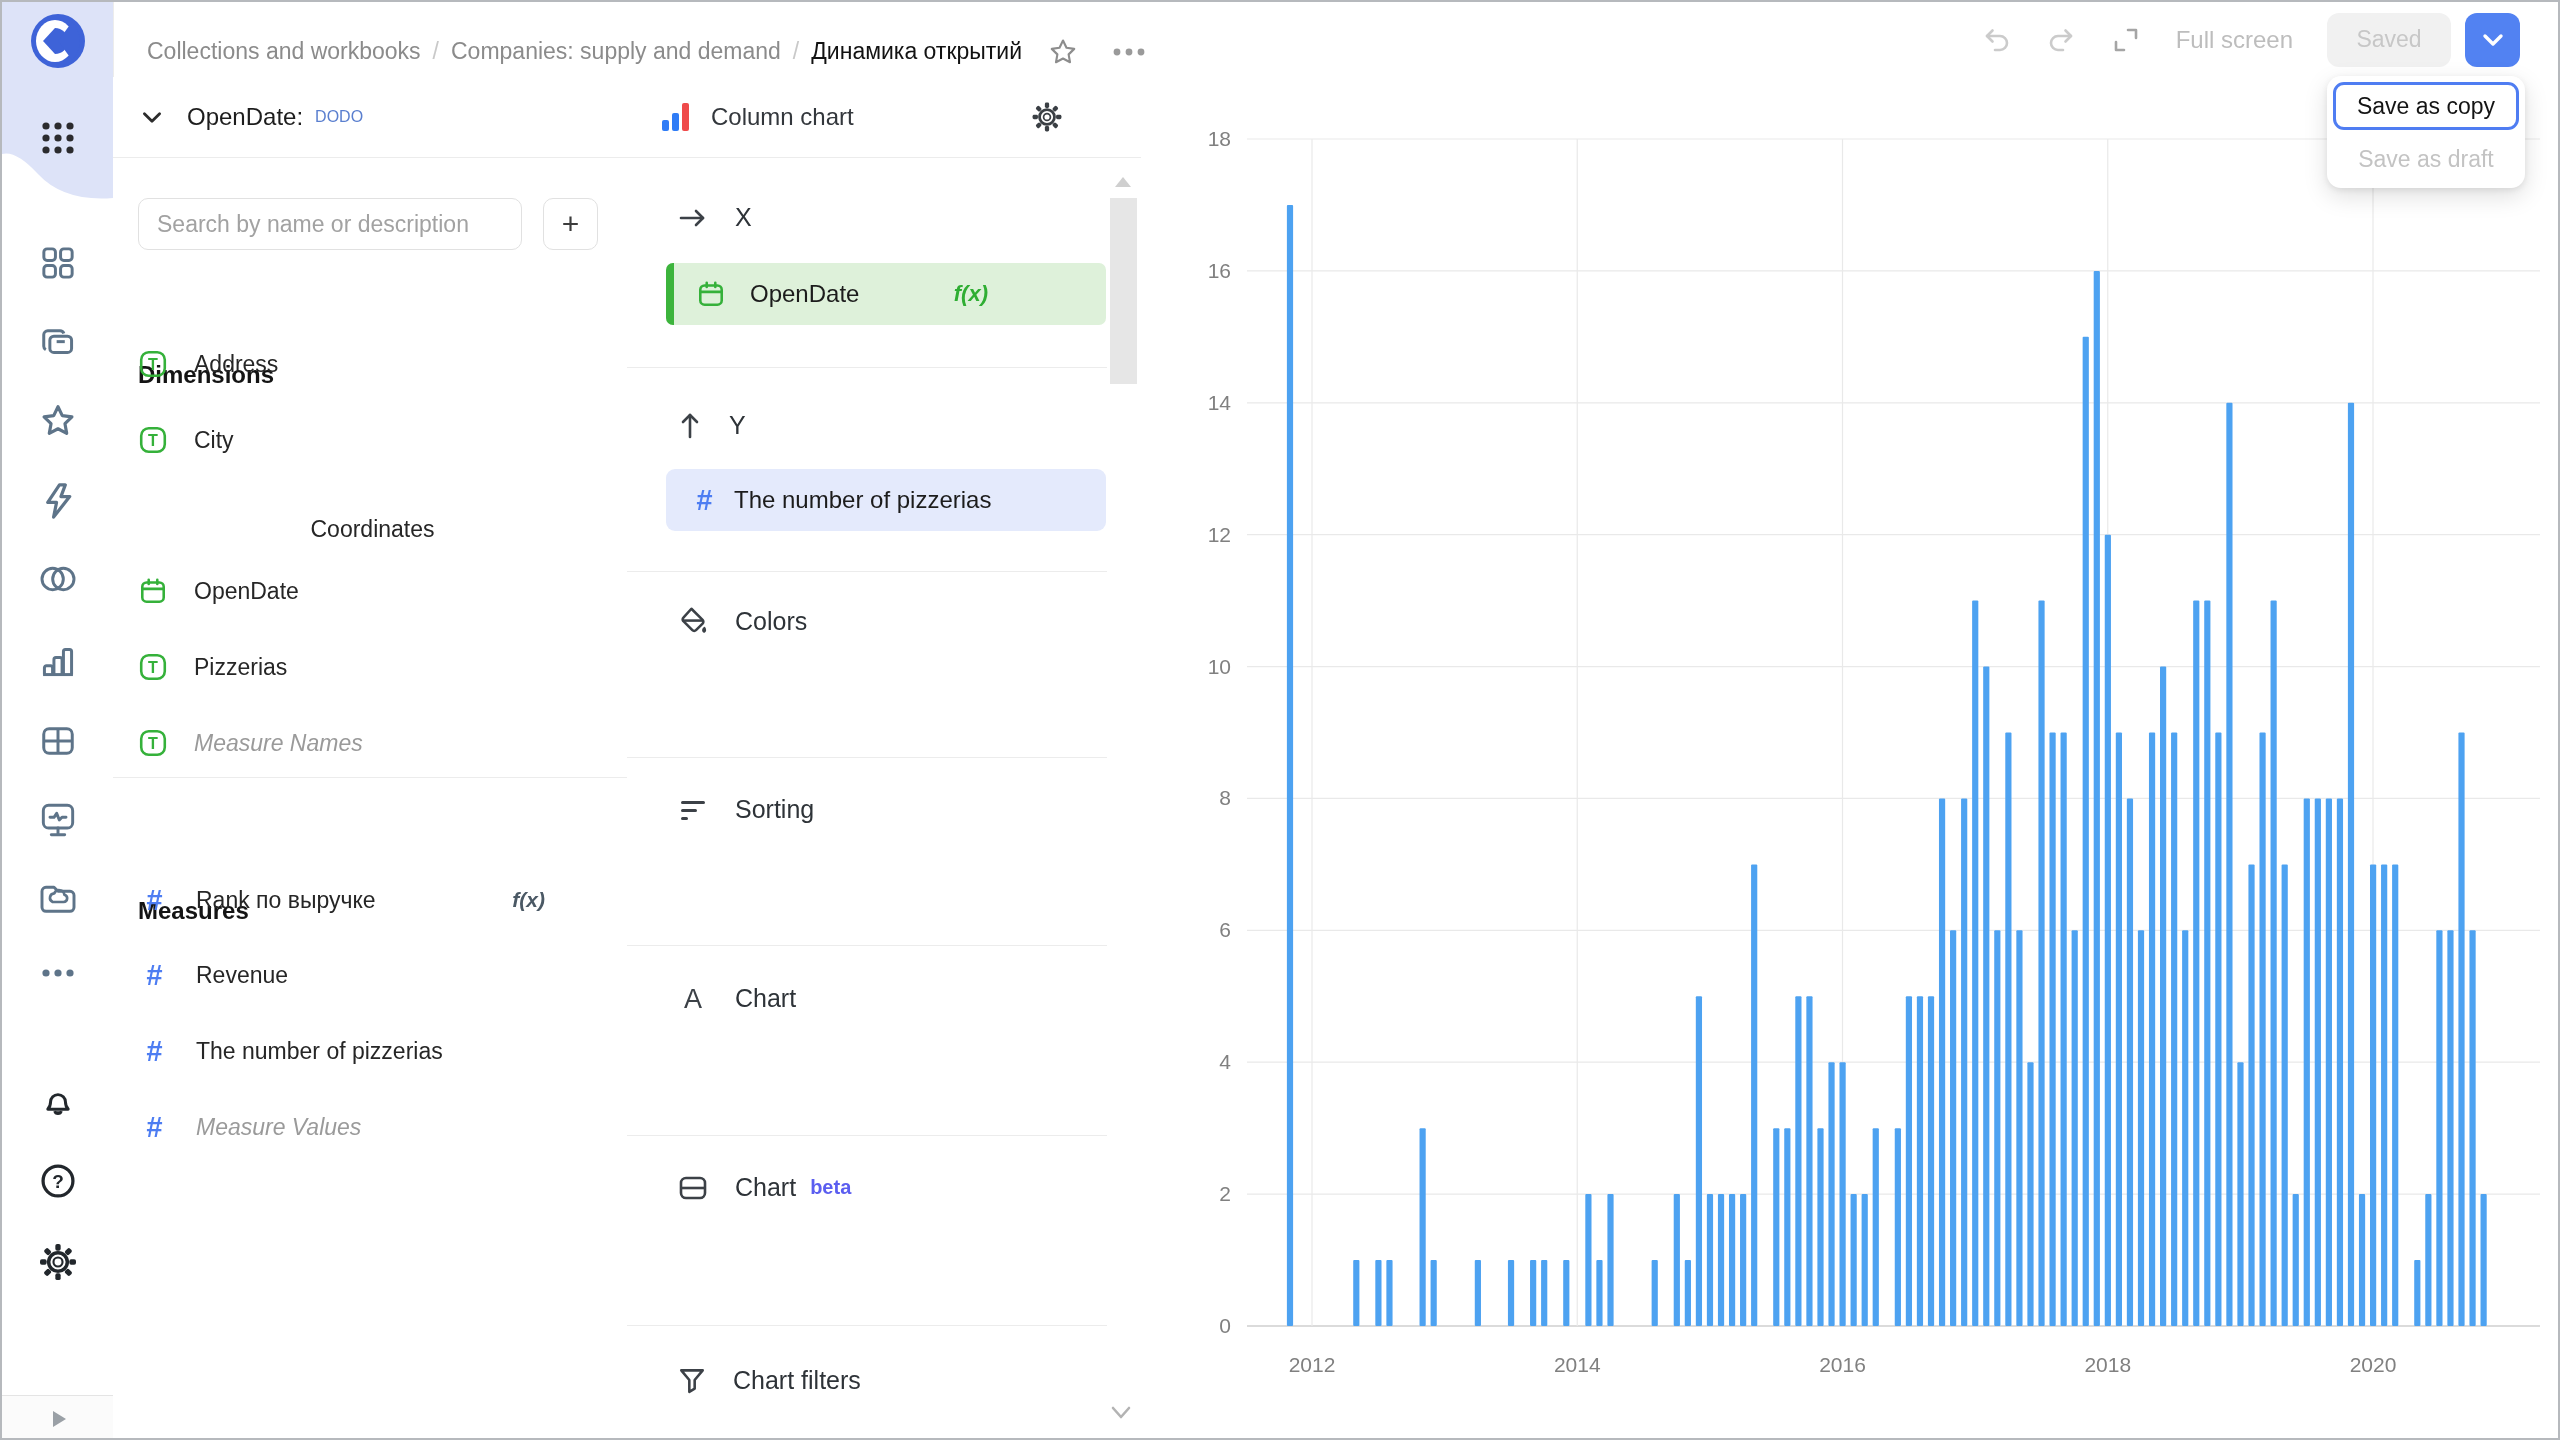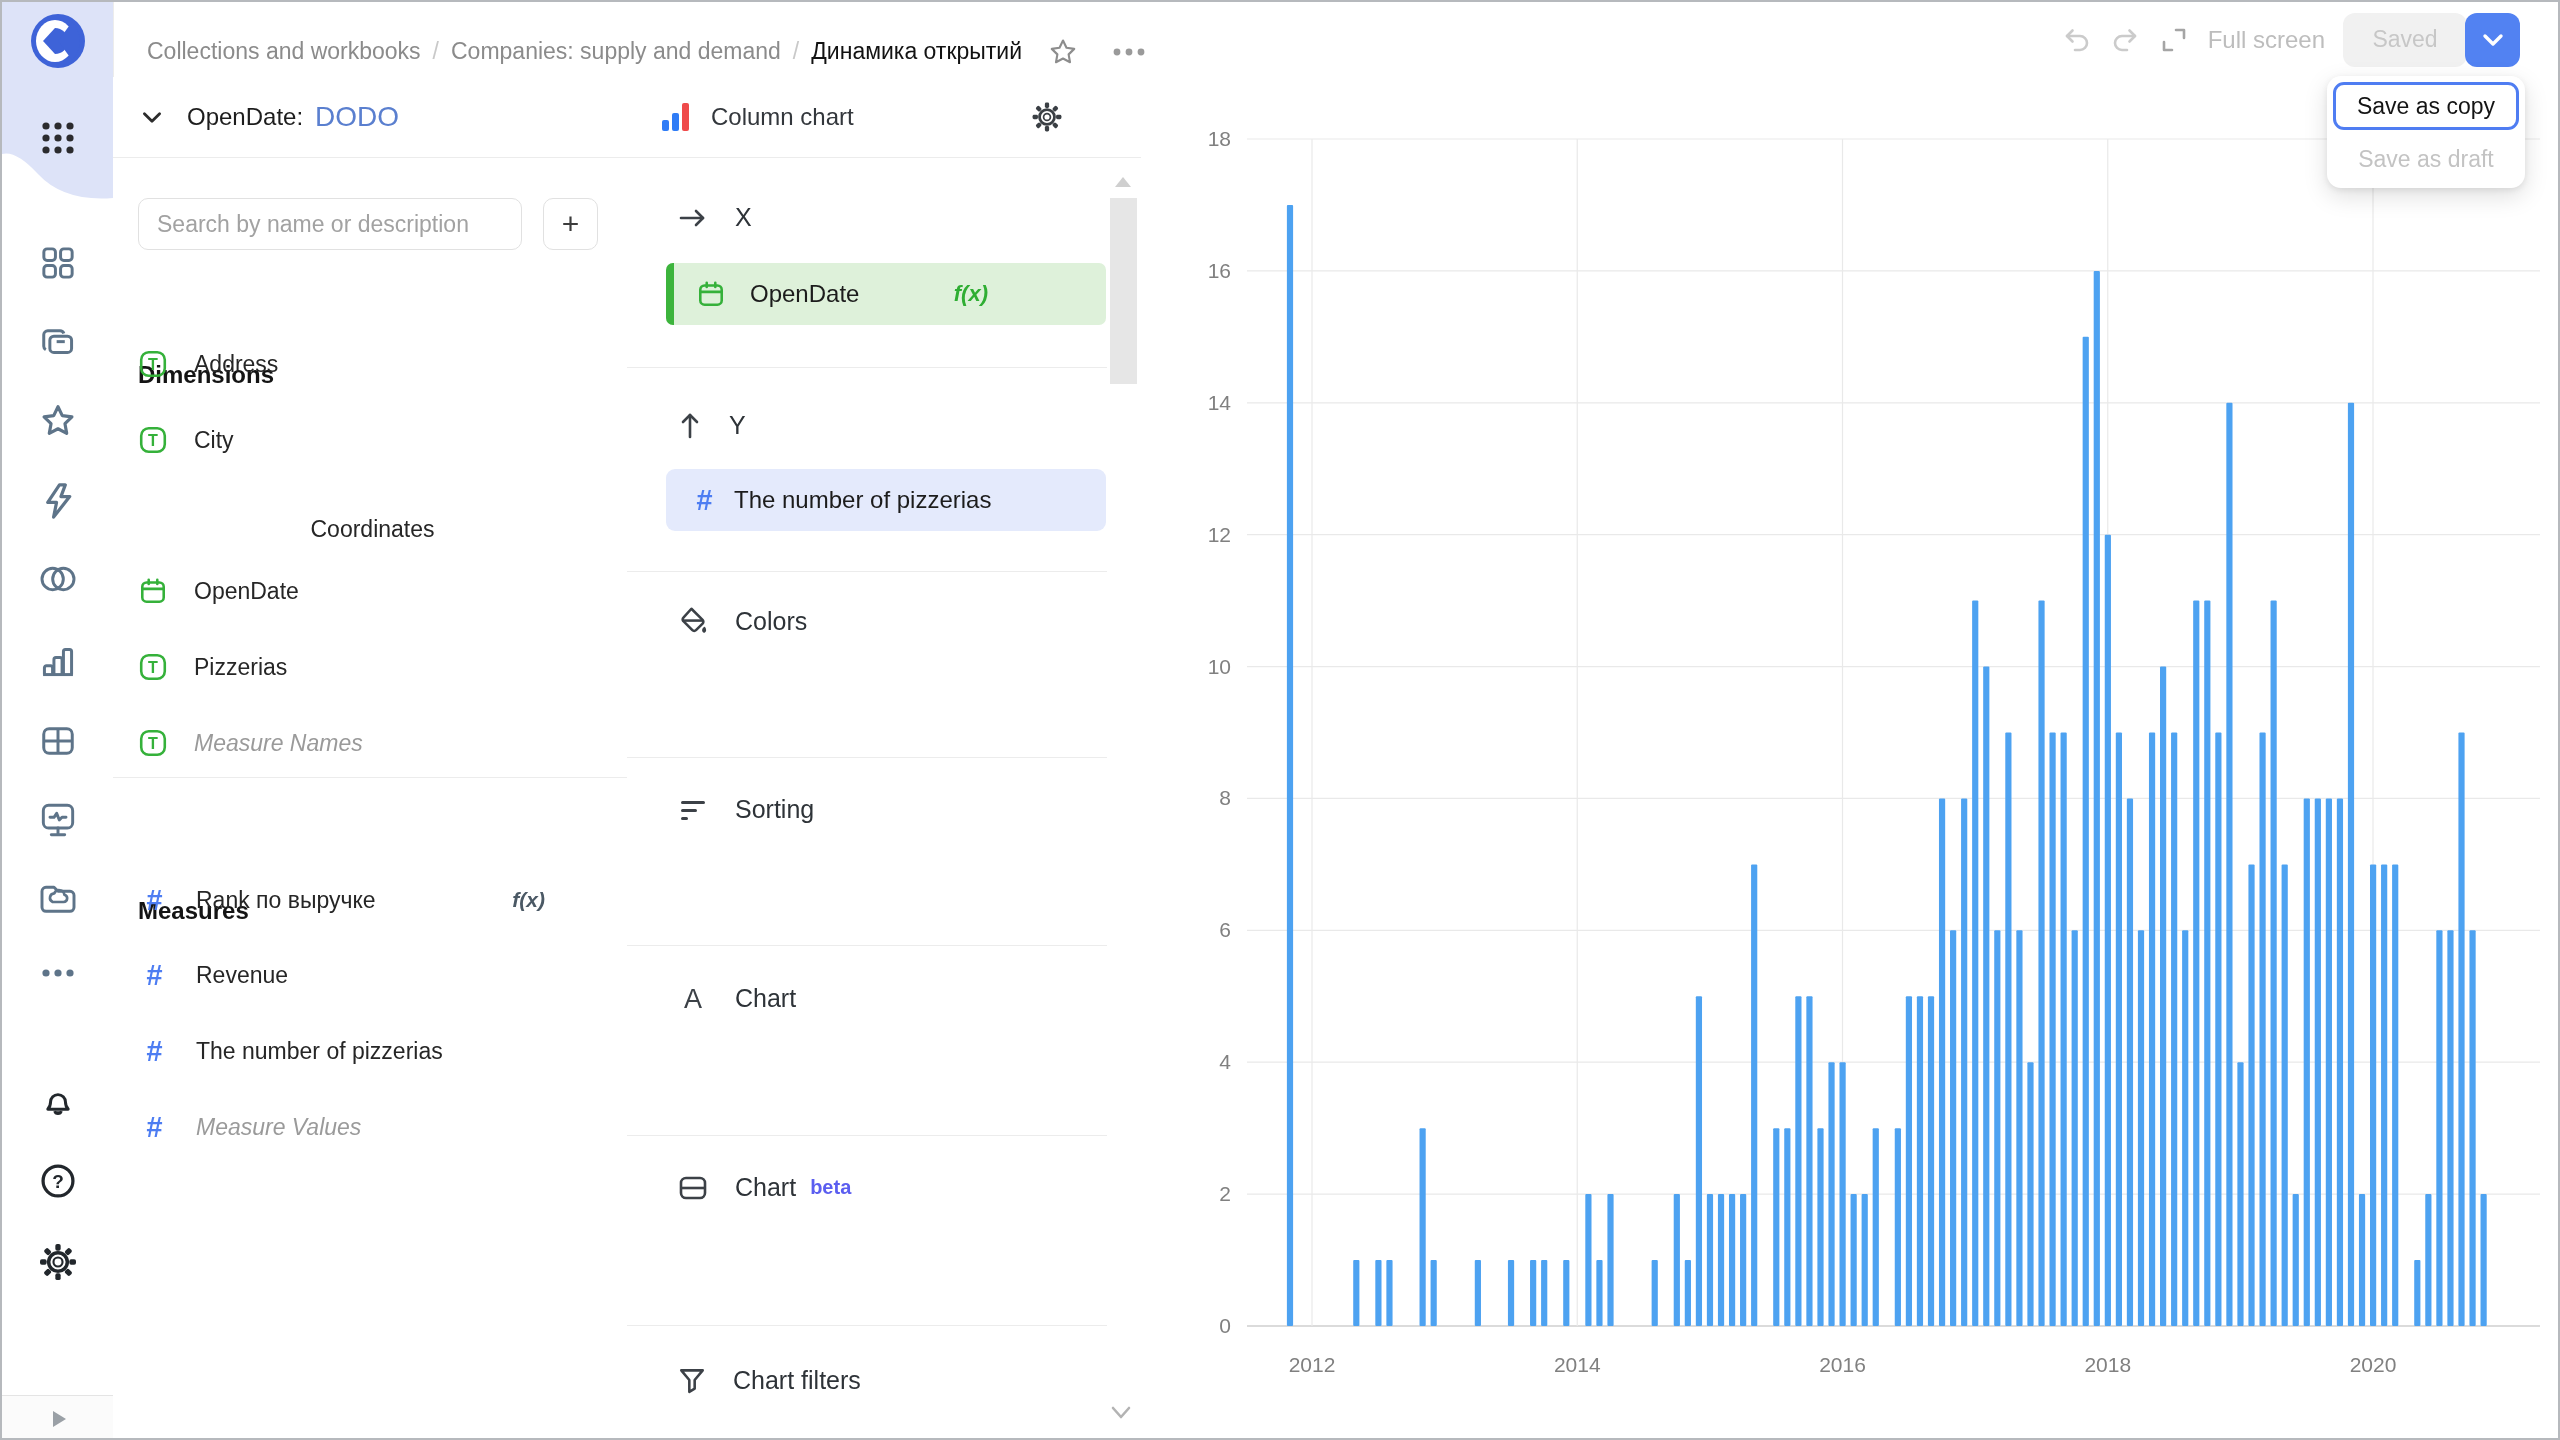--- a/index.html
+++ b/index.html
@@ -5,42 +5,42 @@
   html,body{margin:0;padding:0;background:#ffffff;}
   #app{position:relative;width:2560px;height:1440px;background:#fff;overflow:hidden;
        font-family:"Liberation Sans",sans-serif;box-sizing:border-box;border:2px solid #b6b9bd;}
   .abs{position:absolute;}
   
   #topbar{position:absolute;left:111px;top:0;right:0;height:75px;background:#fff;border-bottom:1px solid #ececec;}
   #breadcrumb{position:absolute;left:34px;top:12px;height:75px;display:flex;align-items:center;font-size:23px;color:#8b8b8b;gap:12px;white-space:nowrap;}
   .crumb{color:#8b8b8b;cursor:pointer;}
   .crumb.current{color:#121212;}
   .crumb-sep{color:#c9c9c9;}
-  #tb-right{position:absolute;right:38px;top:0;height:75px;display:flex;align-items:center;gap:18px;}
+  #tb-right{position:absolute;right:38px;top:0;height:75px;display:flex;align-items:center;gap:34px;}
   #fullscreen-label{font-size:24px;color:#bdbdbd;}
   #saved-btn{width:124px;height:54px;border-radius:12px;background:#f1f1f1;color:#c7c7c7;font-size:23px;
              display:flex;align-items:center;justify-content:center;border:none;}
   #save-chevron-btn{width:55px;height:54px;border-radius:12px;background:#5282f2;border:none;display:flex;align-items:center;justify-content:center;}
   
   #save-menu{position:absolute;left:2325px;top:74px;width:198px;height:112px;background:#fff;border-radius:14px;
              box-shadow:0 8px 24px rgba(0,0,0,.13),0 2px 6px rgba(0,0,0,.08);z-index:50;}
   #save-copy-item{position:absolute;left:6px;top:6px;right:6px;height:48px;border:3px solid #4f7df2;border-radius:11px;
                   background:#fff;display:flex;align-items:center;justify-content:center;font-size:23px;color:#141414;box-sizing:border-box;}
   #save-draft-item{position:absolute;left:6px;top:62px;right:6px;height:42px;display:flex;align-items:center;justify-content:center;
                    font-size:23px;color:#c3c3c3;}
   
   #rail{position:absolute;left:0;top:0;width:111px;height:1440px;background:#fff;border-right:1px solid #ececec;}
   #rail-bottom-strip{position:absolute;left:0;bottom:0;width:111px;height:46px;border-top:1px solid #e4e4e4;background:#fbfbfb;
                      display:flex;align-items:center;justify-content:center;}
   .rail-ic{position:absolute;left:0;width:111px;display:flex;justify-content:center;}
   
   #dataset-panel{position:absolute;left:111px;top:75px;width:514px;bottom:0;background:#fff;border-right:1px solid #ececec;}
   #dataset-header{position:absolute;left:0;top:0;width:100%;height:80px;border-bottom:1px solid #ececec;display:flex;align-items:center;}
   #dataset-label{font-size:24px;color:#1d1d1d;margin-left:22px;}
-  #dataset-name{font-size:28px;color:#5a7fcf;margin-left:12px;}
+  #dataset-name{font-size:16px;color:#5a7fcf;margin-left:12px;}
   #search-input{position:absolute;left:25px;top:121px;width:384px;height:52px;border:1px solid #e1e1e1;border-radius:10px;
                 font-size:23px;color:#333;padding:0 18px;box-sizing:border-box;outline:none;font-family:"Liberation Sans",sans-serif;}
   #search-input::placeholder{color:#a2a2a2;}
   #add-field-btn{position:absolute;left:430px;top:121px;width:55px;height:52px;border:1px solid #e1e1e1;border-radius:10px;background:#fff;
                  font-size:30px;color:#3c3c3c;display:flex;align-items:center;justify-content:center;padding:0;}
   .panel-title{position:absolute;left:25px;font-size:24px;font-weight:bold;color:#141414;}
   .field-row{position:absolute;left:25px;right:20px;height:50px;display:flex;align-items:center;gap:26px;cursor:pointer;}
   .field-label{font-size:23px;color:#262626;}
   .field-label.system{color:#9a9a9a;font-style:italic;}
   .hash-glyph{font-size:29px;font-weight:bold;font-style:italic;color:#4d7df2;width:32px;text-align:center;}

